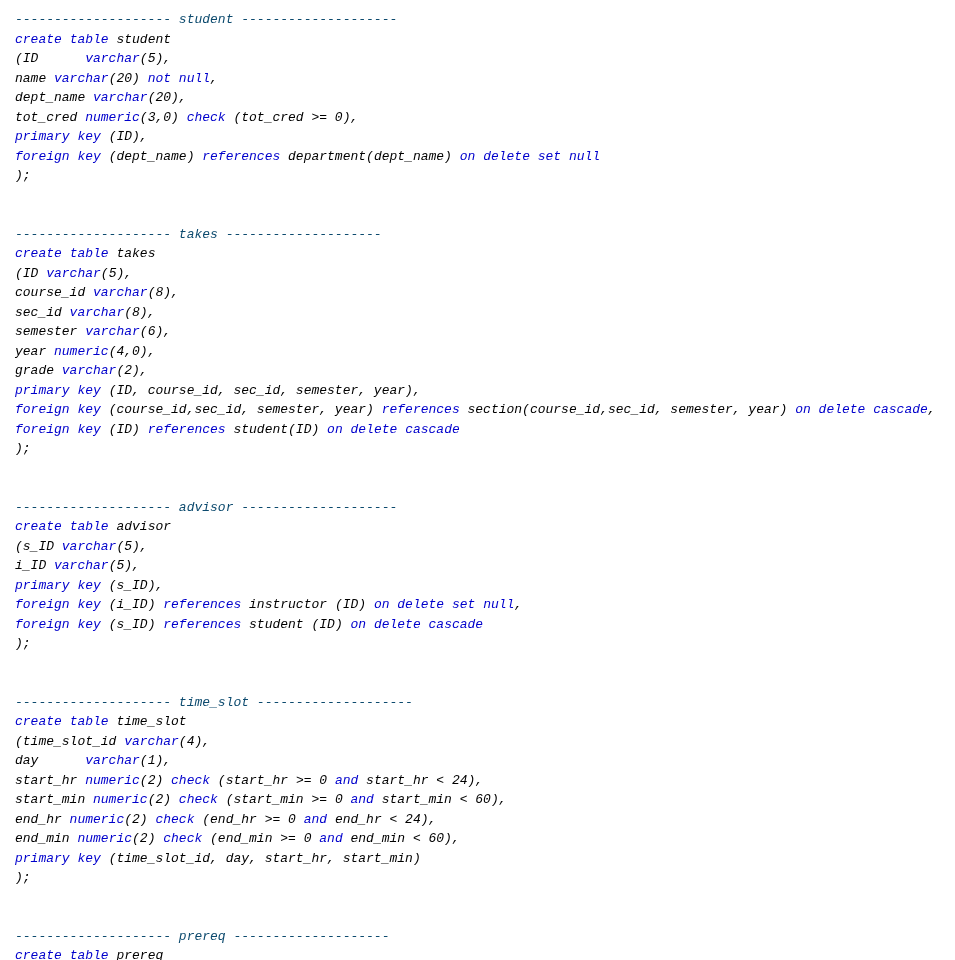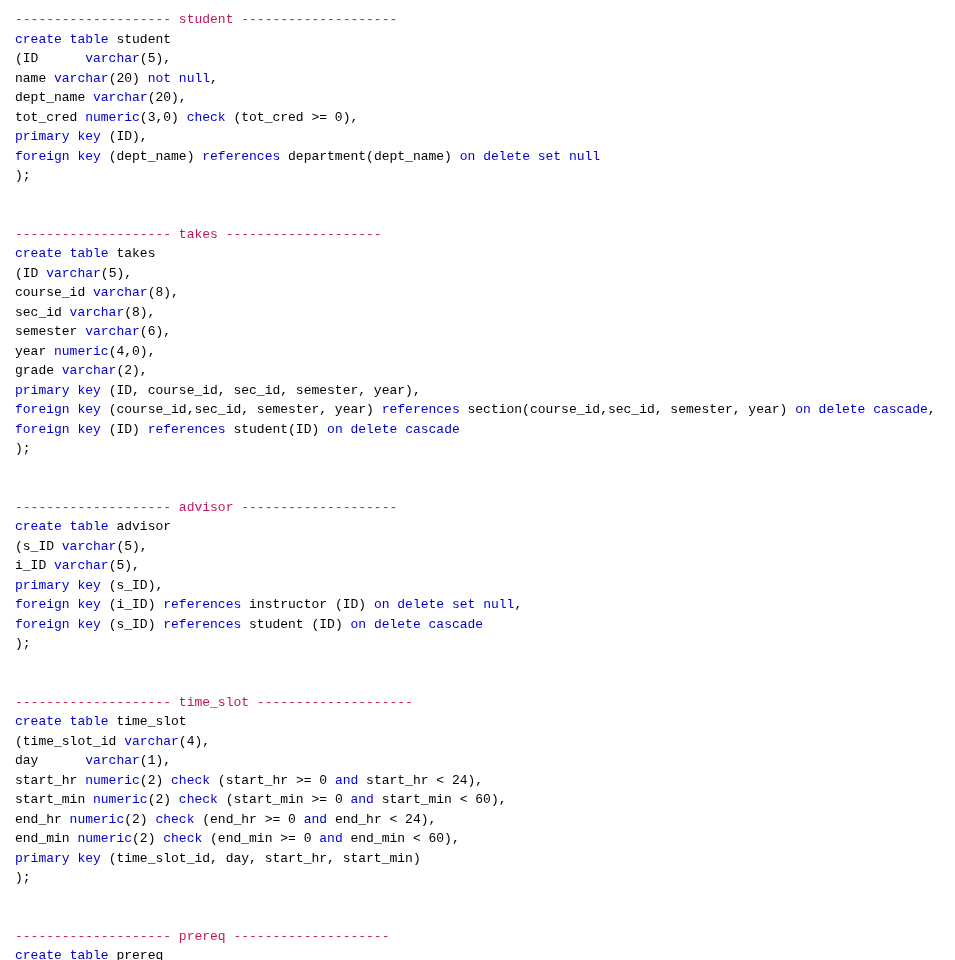--- a/index.html
+++ b/index.html
@@ -18,23 +18,25 @@
     }
 
     .code-block {
       white-space: pre;
       font-family: 'Courier New', Courier, monospace;
       font-size: 13px;
       line-height: 1.5;
     }
 
     .section-divider {
-      color: #be185d;
+      color: #0c4a6e;
+      font-style: italic;
     }
 
     .text-line {
       color: #000000;
+      font-style: italic;
     }
   </style>
 </head>
 <body>
 
 <div class="code-block" id="sql-content"><div class="section-divider">-------------------- student --------------------</div><div class="text-line"><span style="color:#0000cc;">create</span> <span style="color:#0000cc;">table</span> student</div><div class="text-line">(ID      <span style="color:#0000cc;">varchar</span>(5),</div><div class="text-line">name <span style="color:#0000cc;">varchar</span>(20) <span style="color:#0000cc;">not</span> <span style="color:#0000cc;">null</span>,</div><div class="text-line">dept_name <span style="color:#0000cc;">varchar</span>(20),</div><div class="text-line">tot_cred <span style="color:#0000cc;">numeric</span>(3,0) <span style="color:#0000cc;">check</span> (tot_cred &gt;= 0),</div><div class="text-line"><span style="color:#0000cc;">primary</span> <span style="color:#0000cc;">key</span> (ID),</div><div class="text-line"><span style="color:#0000cc;">foreign</span> <span style="color:#0000cc;">key</span> (dept_name) <span style="color:#0000cc;">references</span> department(dept_name) <span style="color:#0000cc;">on</span> <span style="color:#0000cc;">delete</span> <span style="color:#0000cc;">set</span> <span style="color:#0000cc;">null</span></div><div class="text-line">);</div><div>&nbsp;</div><div>&nbsp;</div><div class="section-divider">-------------------- takes --------------------</div><div class="text-line"><span style="color:#0000cc;">create</span> <span style="color:#0000cc;">table</span> takes</div><div class="text-line">(ID <span style="color:#0000cc;">varchar</span>(5),</div><div class="text-line">course_id <span style="color:#0000cc;">varchar</span>(8),</div><div class="text-line">sec_id <span style="color:#0000cc;">varchar</span>(8),</div><div class="text-line">semester <span style="color:#0000cc;">varchar</span>(6),</div><div class="text-line">year <span style="color:#0000cc;">numeric</span>(4,0),</div><div class="text-line">grade <span style="color:#0000cc;">varchar</span>(2),</div><div class="text-line"><span style="color:#0000cc;">primary</span> <span style="color:#0000cc;">key</span> (ID, course_id, sec_id, semester, year),</div><div class="text-line"><span style="color:#0000cc;">foreign</span> <span style="color:#0000cc;">key</span> (course_id,sec_id, semester, year) <span style="color:#0000cc;">references</span> section(course_id,sec_id, semester, year) <span style="color:#0000cc;">on</span> <span style="color:#0000cc;">delete</span> <span style="color:#0000cc;">cascade</span>,</div><div class="text-line"><span style="color:#0000cc;">foreign</span> <span style="color:#0000cc;">key</span> (ID) <span style="color:#0000cc;">references</span> student(ID) <span style="color:#0000cc;">on</span> <span style="color:#0000cc;">delete</span> <span style="color:#0000cc;">cascade</span></div><div class="text-line">);</div><div>&nbsp;</div><div>&nbsp;</div><div class="section-divider">-------------------- advisor --------------------</div><div class="text-line"><span style="color:#0000cc;">create</span> <span style="color:#0000cc;">table</span> advisor</div><div class="text-line">(s_ID <span style="color:#0000cc;">varchar</span>(5),</div><div class="text-line">i_ID <span style="color:#0000cc;">varchar</span>(5),</div><div class="text-line"><span style="color:#0000cc;">primary</span> <span style="color:#0000cc;">key</span> (s_ID),</div><div class="text-line"><span style="color:#0000cc;">foreign</span> <span style="color:#0000cc;">key</span> (i_ID) <span style="color:#0000cc;">references</span> instructor (ID) <span style="color:#0000cc;">on</span> <span style="color:#0000cc;">delete</span> <span style="color:#0000cc;">set</span> <span style="color:#0000cc;">null</span>,</div><div class="text-line"><span style="color:#0000cc;">foreign</span> <span style="color:#0000cc;">key</span> (s_ID) <span style="color:#0000cc;">references</span> student (ID) <span style="color:#0000cc;">on</span> <span style="color:#0000cc;">delete</span> <span style="color:#0000cc;">cascade</span></div><div class="text-line">);</div><div>&nbsp;</div><div>&nbsp;</div><div class="section-divider">-------------------- time_slot --------------------</div><div class="text-line"><span style="color:#0000cc;">create</span> <span style="color:#0000cc;">table</span> time_slot</div><div class="text-line">(time_slot_id <span style="color:#0000cc;">varchar</span>(4),</div><div class="text-line">day      <span style="color:#0000cc;">varchar</span>(1),</div><div class="text-line">start_hr <span style="color:#0000cc;">numeric</span>(2) <span style="color:#0000cc;">check</span> (start_hr &gt;= 0 <span style="color:#0000cc;">and</span> start_hr &lt; 24),</div><div class="text-line">start_min <span style="color:#0000cc;">numeric</span>(2) <span style="color:#0000cc;">check</span> (start_min &gt;= 0 <span style="color:#0000cc;">and</span> start_min &lt; 60),</div><div class="text-line">end_hr <span style="color:#0000cc;">numeric</span>(2) <span style="color:#0000cc;">check</span> (end_hr &gt;= 0 <span style="color:#0000cc;">and</span> end_hr &lt; 24),</div><div class="text-line">end_min <span style="color:#0000cc;">numeric</span>(2) <span style="color:#0000cc;">check</span> (end_min &gt;= 0 <span style="color:#0000cc;">and</span> end_min &lt; 60),</div><div class="text-line"><span style="color:#0000cc;">primary</span> <span style="color:#0000cc;">key</span> (time_slot_id, day, start_hr, start_min)</div><div class="text-line">);</div><div>&nbsp;</div><div>&nbsp;</div><div class="section-divider">-------------------- prereq --------------------</div><div class="text-line"><span style="color:#0000cc;">create</span> <span style="color:#0000cc;">table</span> prereq</div></div>
 
 </body></html>

